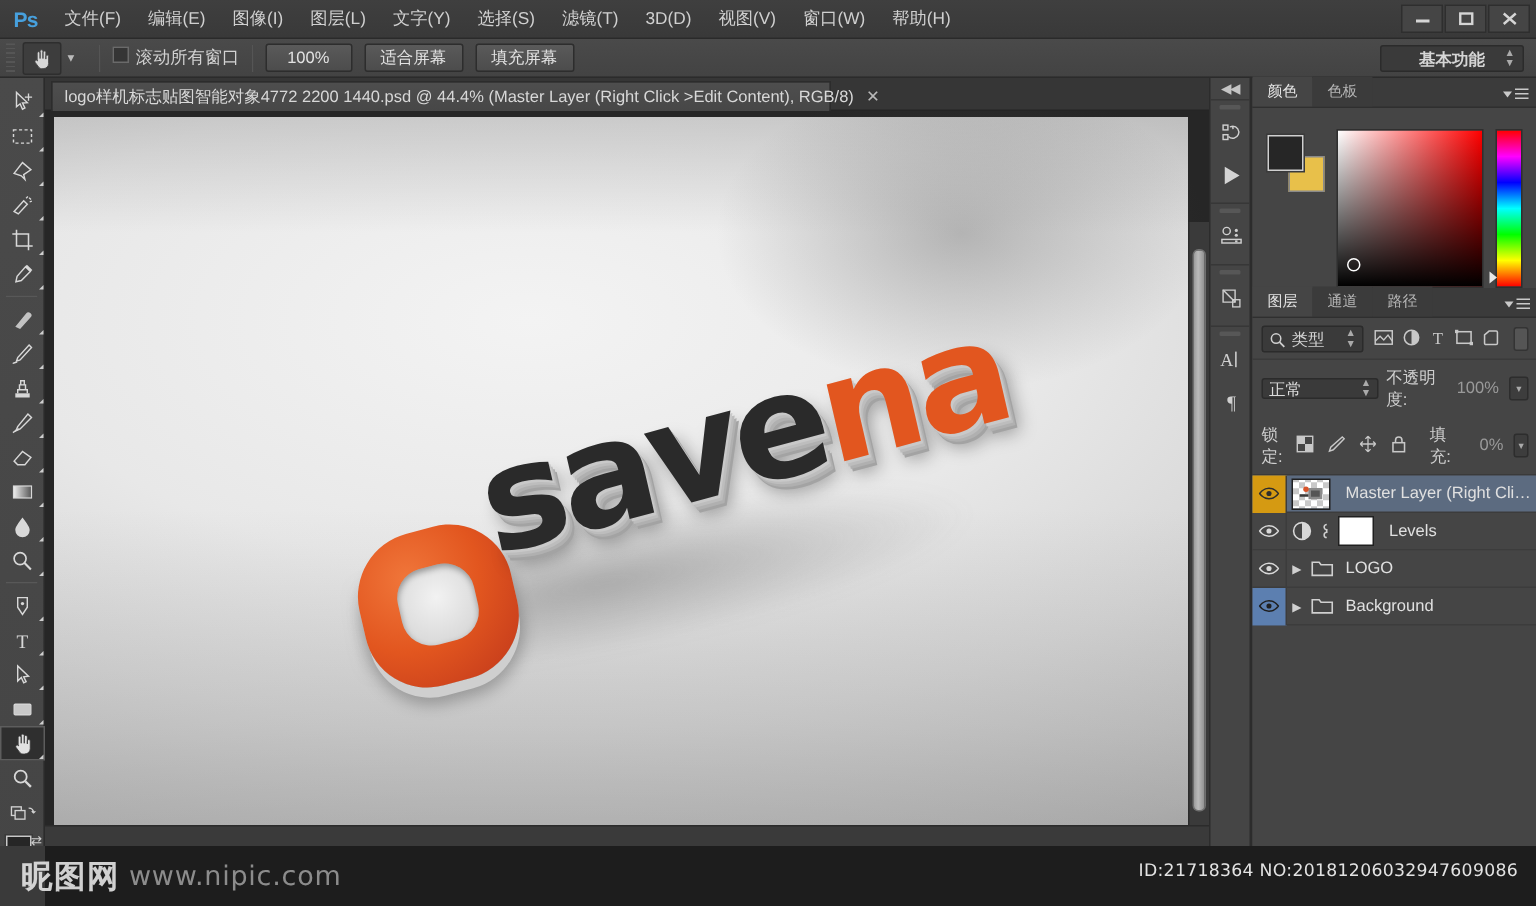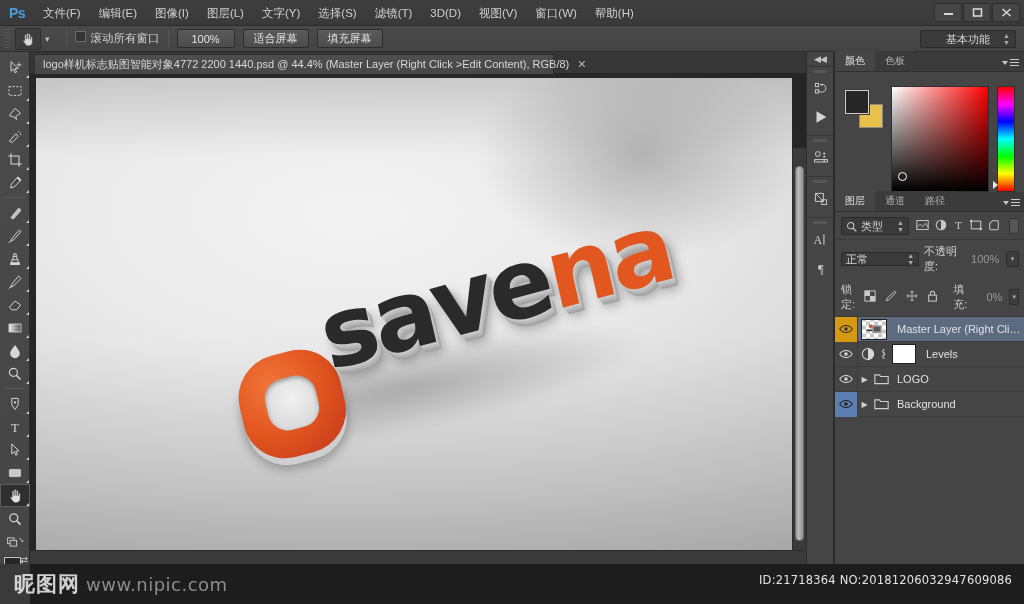--- a/index.html
+++ b/index.html
@@ -67,21 +67,21 @@
     background: linear-gradient(180deg,#5a5a5a 0%,#4c4c4c 100%);
     border: 1px solid #2d2d2d; border-radius: 2px;
     color: #e2e2e2; font-size: 11px; display:flex; align-items:center; justify-content:center;
     margin-right: 8px; white-space:nowrap;
   }
   .workspace-select {
     position:absolute; right: 8px; top: 4px;
     width: 96px; height: 18px;
     background: #3a3a3a; border: 1px solid #2b2b2b; border-radius:2px;
     display:flex; align-items:center; justify-content:center;
-    color:#d5d5d5; font-size:11px; position:absolute;
+    color:#d5d5d5; font-size:11px; position:absolute;font-weight:bold;
   }
   .workspace-select .arrows { position:absolute; right:5px; font-size:7px; line-height:7px; color:#aaa;}
 
   
   .toolbar {
     position:absolute; left:0; top:52px; width:30px; height:552px;
     background: linear-gradient(180deg,#4a4a4a 0%,#454545 100%);
     border-right:1px solid #2b2b2b;
     padding-top:4px;
   }

